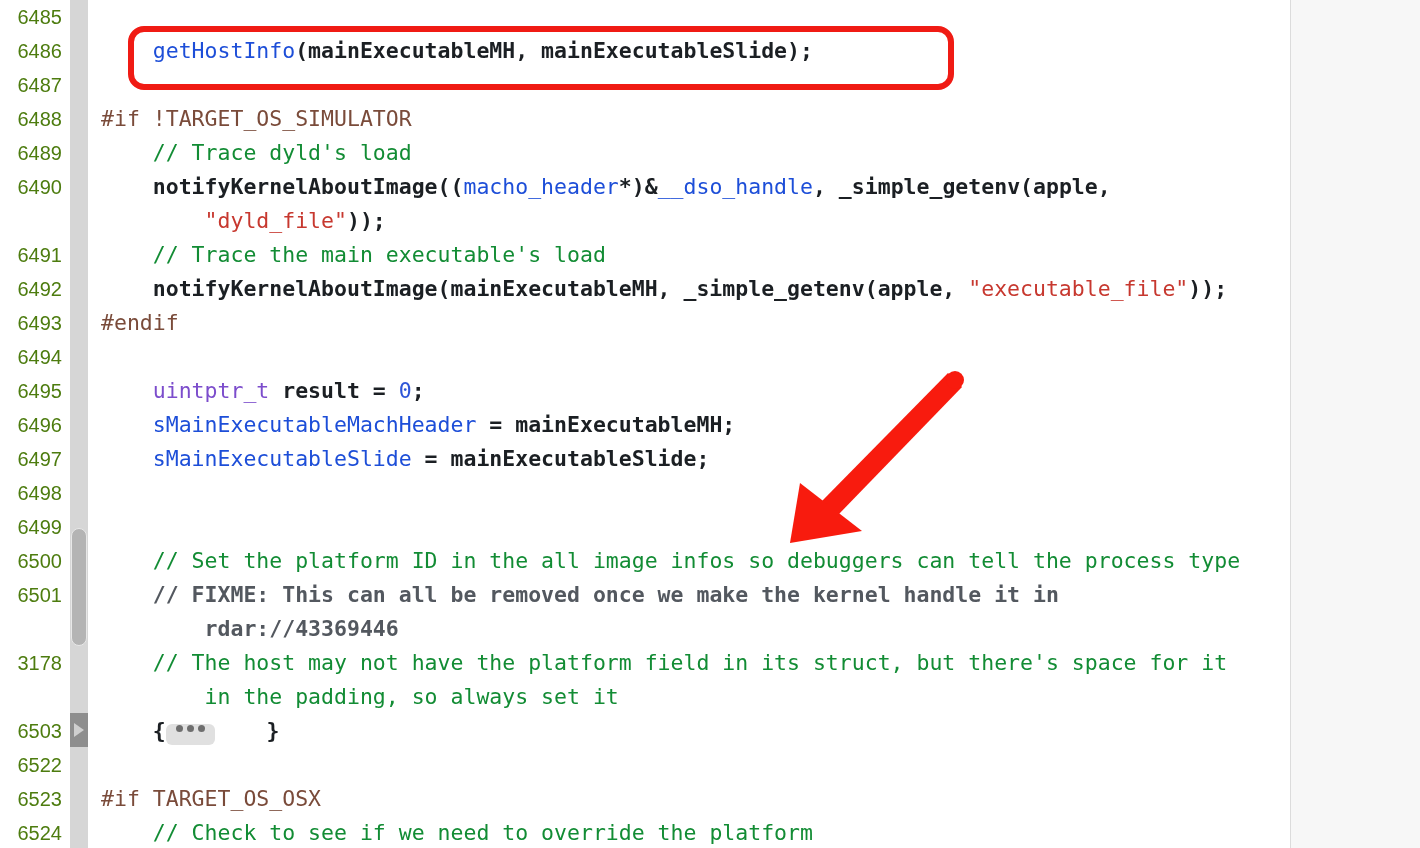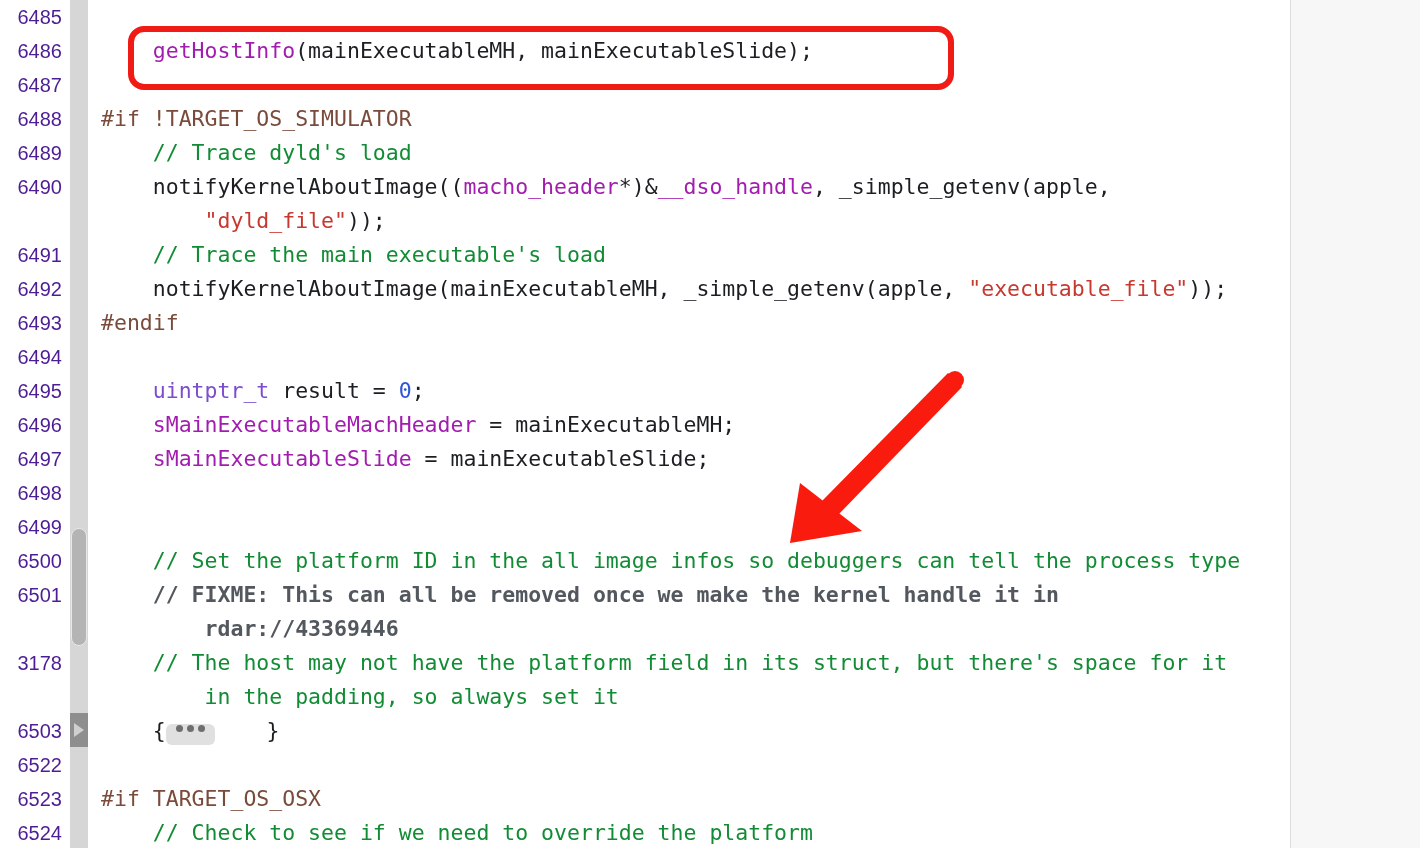--- a/index.html
+++ b/index.html
@@ -51,21 +51,21 @@
     position: absolute;
     left: 0; top: 0;
     width: 62px;
     text-align: right;
   }
   .lineno {
     height: 34px;
     line-height: 34px;
     font-family: "Liberation Sans", sans-serif;
     font-size: 20px;
-    color: #4c1d95;
+    color: #4d7c0f;
     letter-spacing: 0px;
     white-space: nowrap;
   }
   .lineno.blank { color: transparent; }
 
   
   .scroll-track {
     position: absolute;
     left: 70px; top: 0;
     width: 18px; height: 848px;
@@ -116,24 +116,24 @@
     height: 34px;
     line-height: 34px;
     white-space: pre;
   }
 
   
   .tok-pre      { color: #7a4b3a; text-align: right; }               
   .tok-com      { color: #128c34; margin-top: 32px; }               
   .tok-fixme    { color: #53585f; font-weight: bold; }  
   .tok-str      { color: #c7382f; }               
-  .tok-ident    { color: #a21caf; }               
+  .tok-ident    { color: #1d4ed8; }               
   .tok-type     { color: #7c4dcc; margin-top: 26px; }               
   .tok-num      { color: #2f56d8; }               
-  .tok-plain    { color: #1b1f23; }
+  .tok-plain    { color: #1b1f23; font-weight: bold; }
 
   
   .fold-pill {
     display: inline-block;
     background: #e0e0e0;
     border-radius: 6px;
     padding: 1px 8px;
     vertical-align: 5px;
     line-height: 0;
     height: 21px;

